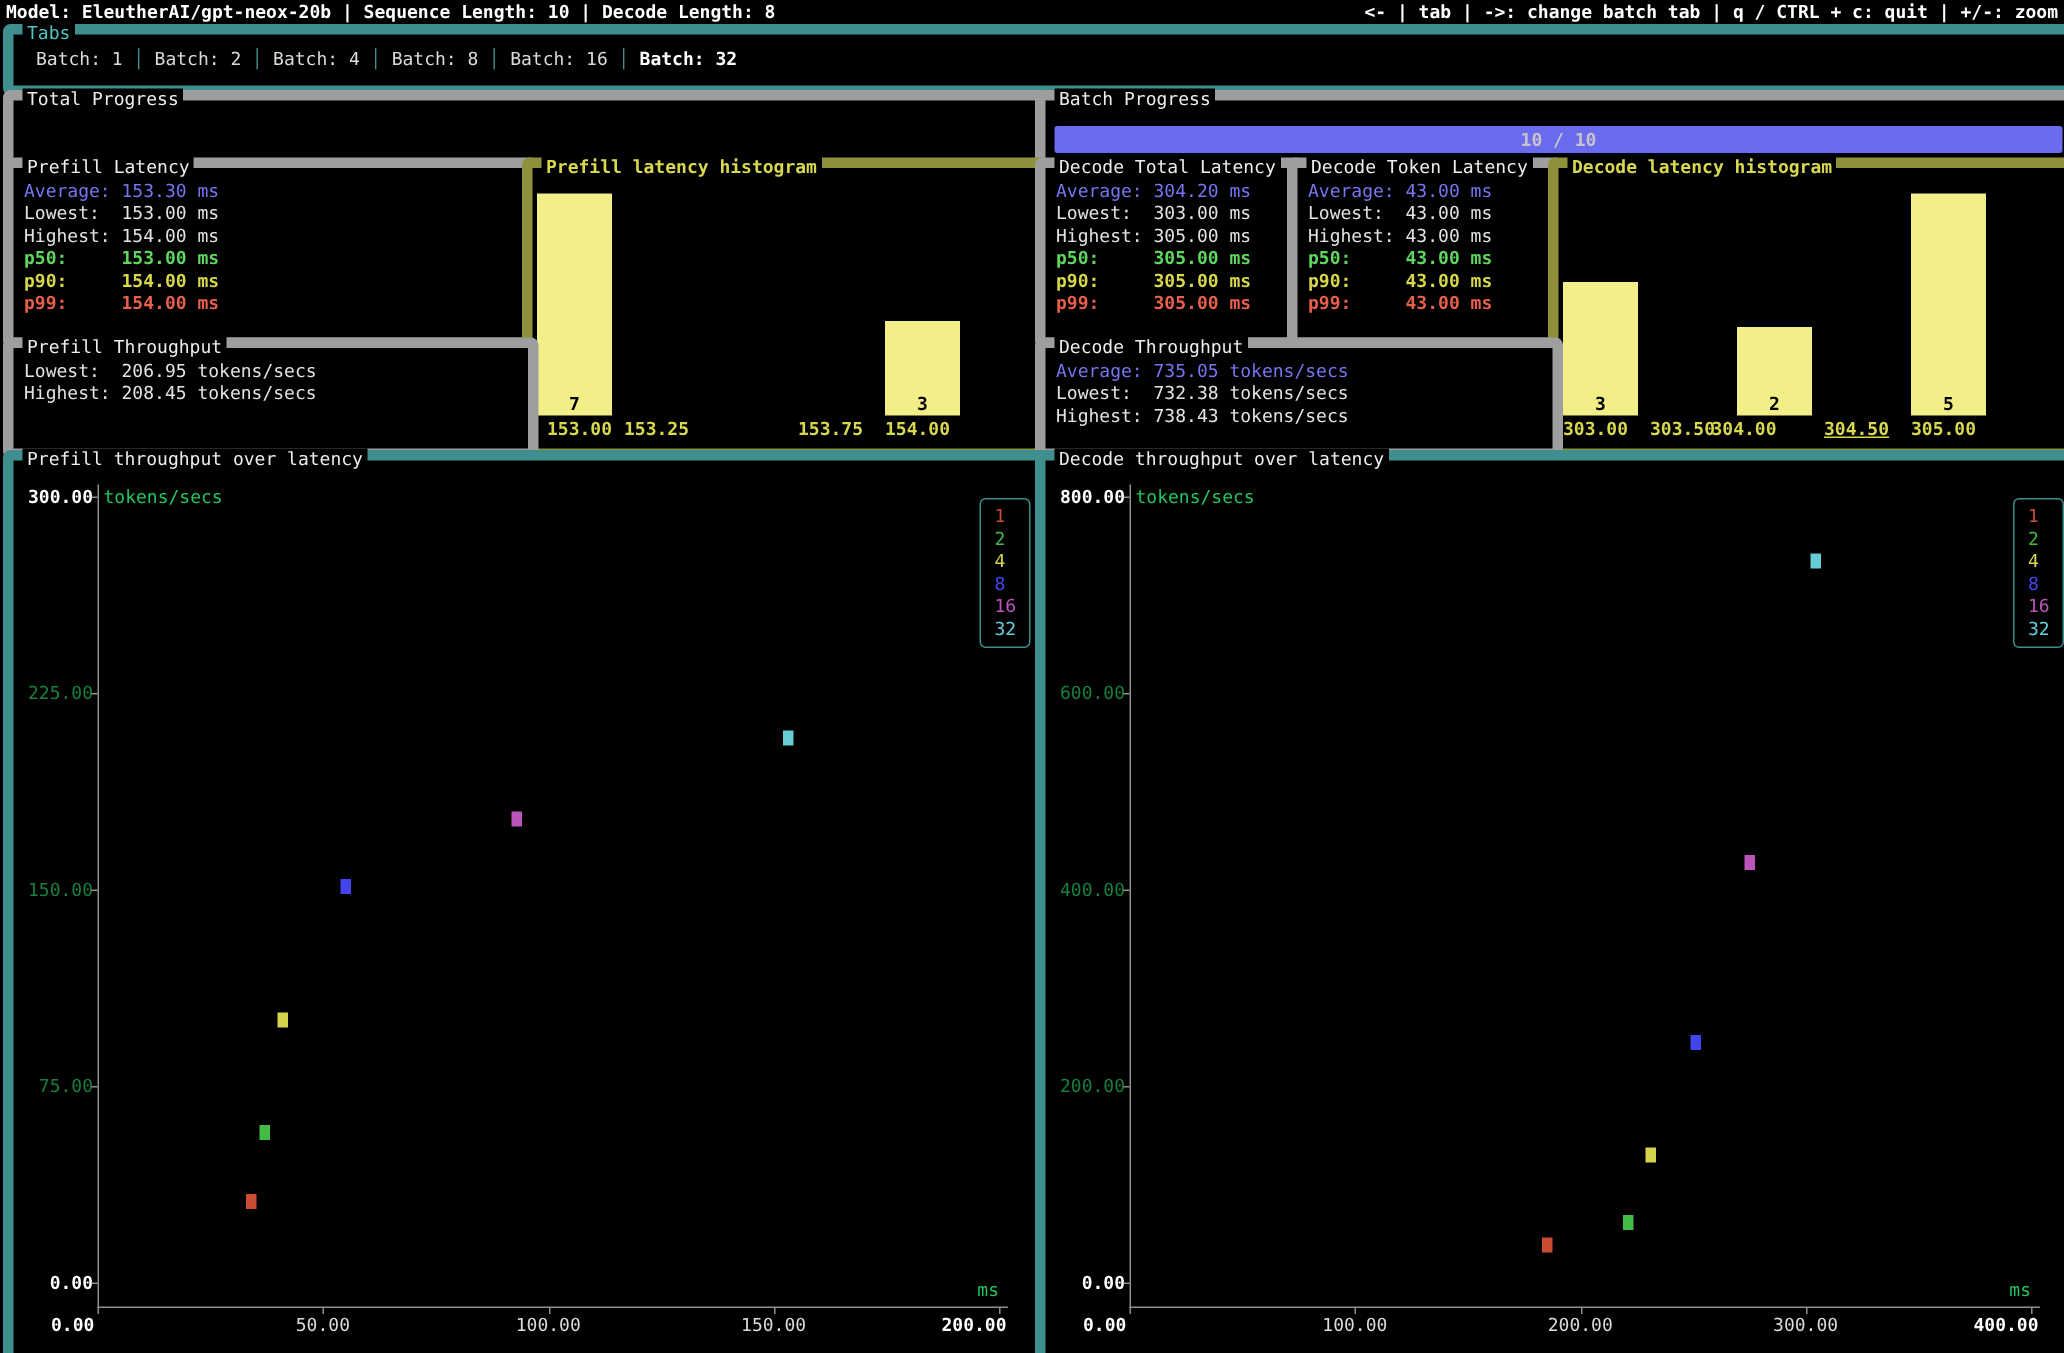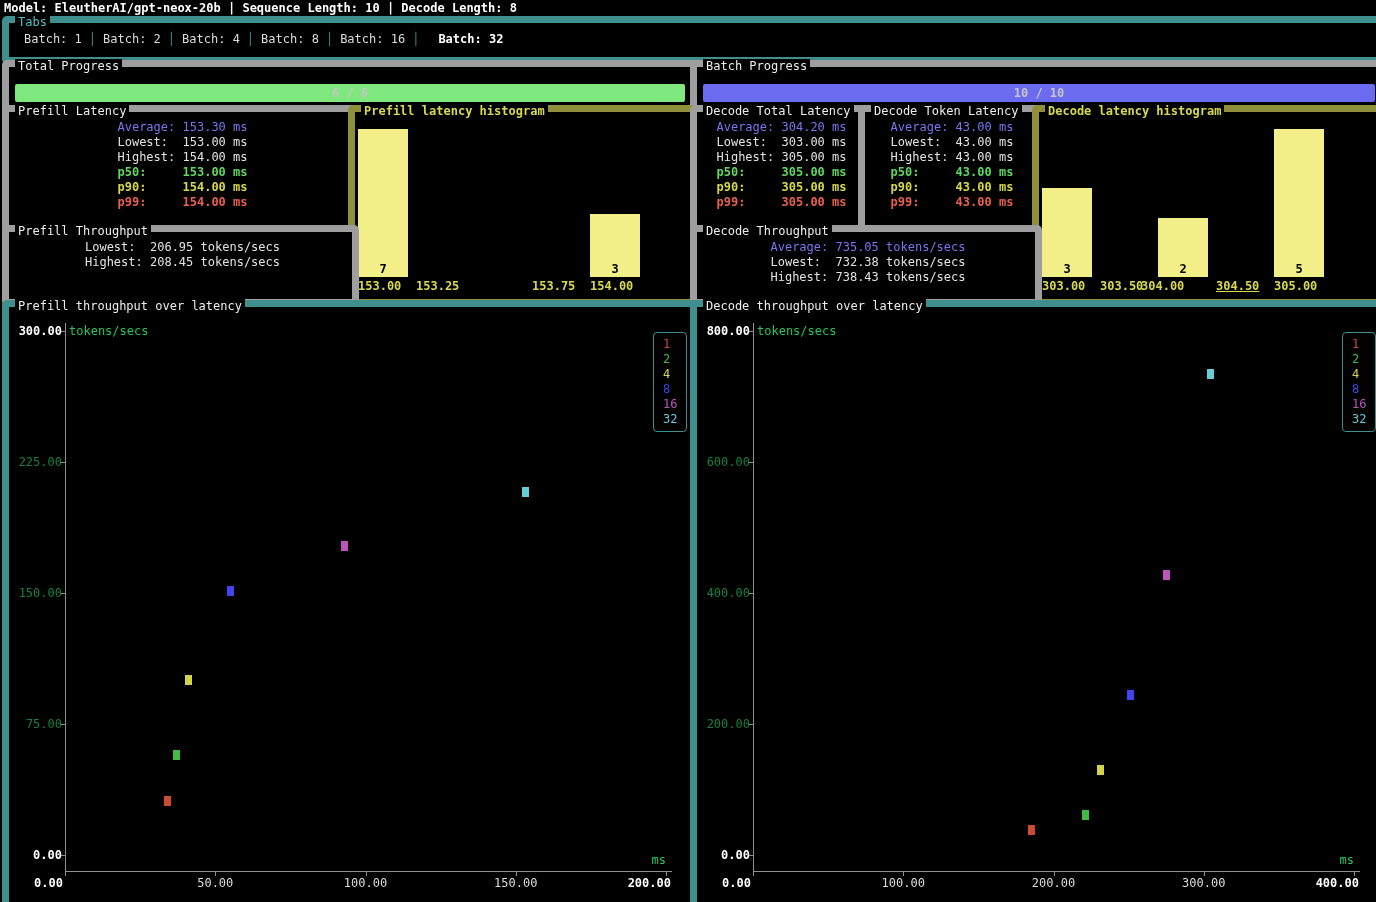--- a/index.html
+++ b/index.html
@@ -11,25 +11,25 @@
   .b-teal{border-color:#3f8f8f;}
   .b-gray{border-color:#9e9e9e;}
   .b-olive{border-color:#90903a;}
   .box-title{position:absolute;top:-8px;left:6px;background:#000;padding:0 3px;
              font-size:12px;line-height:15px;white-space:pre;}
   .t-white{color:#ededed;}
   .t-teal{color:#4fc3c3;}
   .t-yellow{color:#d8d84f;font-weight:bold;}
   .tabs-row{position:absolute;left:8px;top:9px;display:flex;align-items:center;}
   .tab{padding:0 7px;color:#dcdcdc;cursor:default;white-space:pre;}
-  .tab.sel{color:#fff;font-weight:bold;margin-left:12px;}
+  .tab.sel{color:#fff;font-weight:bold;}
   .tab-sep{color:#3f8f8f;}
   .pbar{position:absolute;left:6px;right:6px;top:17px;height:18px;border-radius:2px;
         text-align:center;line-height:18px;font-weight:bold;color:#c6c6c6;}
-  .rows{position:absolute;left:7px;top:8px;right:3px;text-align:center;}
+  .rows{position:absolute;left:7px;top:8px;right:3px;}
   .srow{white-space:pre;line-height:15px;font-size:12px;}
   .row-avg{color:#7676f0;}
   .row-plain{color:#e2e2e2;}
   .row-p50{color:#5fd75f;font-weight:bold;}
   .row-p90{color:#d7d74a;font-weight:bold;}
   .row-p99{color:#e8604c;font-weight:bold;}
   .chart-area{position:absolute;left:1px;top:1px;right:1px;bottom:1px;}
   .hist-bar{position:absolute;background:#f2ee88;}
   .hist-xlabel{position:absolute;color:#d8d84f;font-weight:bold;white-space:pre;}
   .hist-count{position:absolute;color:#000;font-weight:bold;text-align:center;line-height:15px;}
@@ -43,41 +43,41 @@
           padding:4px 7px 4px 9px;background:#000;}
   .legend-entry{line-height:15px;font-size:12px;min-width:16px;}
   .pt{position:absolute;width:7px;height:10px;}
 </style>
 </head>
 <body>
 
 <div id="root">
 
   <div class="topbar-left">Model: EleutherAI/gpt-neox-20b | Sequence Length: 10 | Decode Length: 8</div>
+  <div class="topbar-right">&lt;- | tab | -&gt;: change batch tab | q / CTRL + c: quit | +/-: zoom</div>
 
   <div class="box b-teal" style="left:2px;top:16px;width:1372px;height:34px">
     <span class="box-title t-teal">Tabs</span>
     <div class="tabs-row" id="tabs-row">
         <span class="tab">Batch: 1</span>
         <span class="tab-sep">│</span>
         <span class="tab">Batch: 2</span>
         <span class="tab-sep">│</span>
         <span class="tab">Batch: 4</span>
         <span class="tab-sep">│</span>
         <span class="tab">Batch: 8</span>
         <span class="tab-sep">│</span>
         <span class="tab">Batch: 16</span>
         <span class="tab-sep">│</span>
         <span class="tab sel">Batch: 32</span>
       </div>
   </div>
 
   <div class="box b-gray" style="left:2px;top:60px;width:682px;height:40px">
     <span class="box-title t-white">Total Progress</span>
-    <div class="pbar" id="pbar-total" style="background: rgb(126, 231, 126); width: calc(100% - 12px);">6 / 6</div>
   </div>
 
   <div class="box b-gray" style="left:690px;top:60px;width:684px;height:40px">
     <span class="box-title t-white">Batch Progress</span>
     <div class="pbar" id="pbar-batch" style="background: rgb(107, 107, 240); width: calc(100% - 12px);">10 / 10</div>
   </div>
 
   <div class="box b-gray" style="left:2px;top:105px;width:343px;height:113px">
     <span class="box-title t-white">Prefill Latency</span>
     <div class="rows" id="rows-prefill-latency">
@@ -86,21 +86,21 @@
         <div class="srow row-plain">Highest: 154.00 ms</div>
         <div class="srow row-p50">p50:     153.00 ms</div>
         <div class="srow row-p90">p90:     154.00 ms</div>
         <div class="srow row-p99">p99:     154.00 ms</div>
       </div>
   </div>
 
   <div class="box b-olive" style="left:348px;top:105px;width:337px;height:187px">
     <span class="box-title t-yellow">Prefill latency histogram</span>
     <div class="chart-area" id="area-prefill-hist">
-        <div class="hist-xlabel" style="left: 2px; top: 166px; width: 50px;">153.00</div>
+        <div class="hist-xlabel" style="left: 2px; top: 166px; width: 50px; text-align: right;">153.00</div>
         <div class="hist-bar" style="left: 2px; top: 16px; width: 50px; height: 148px; background: rgb(242, 238, 136);"></div>
         <div class="hist-count" style="left: 2px; top: 149px; width: 50px;">7</div>
         <div class="hist-xlabel" style="left: 60px; top: 166px; width: 50px;">153.25</div>
         <div class="hist-xlabel" style="left: 118px; top: 166px; width: 50px; margin-top: 31px;">153.50</div>
         <div class="hist-xlabel" style="left: 176px; top: 166px; width: 50px;">153.75</div>
         <div class="hist-xlabel" style="left: 234px; top: 166px; width: 50px;">154.00</div>
         <div class="hist-bar" style="left: 234px; top: 101px; width: 50px; height: 63px; background: rgb(242, 238, 136);"></div>
         <div class="hist-count" style="left: 234px; top: 149px; width: 50px;">3</div>
       </div>
   </div>

